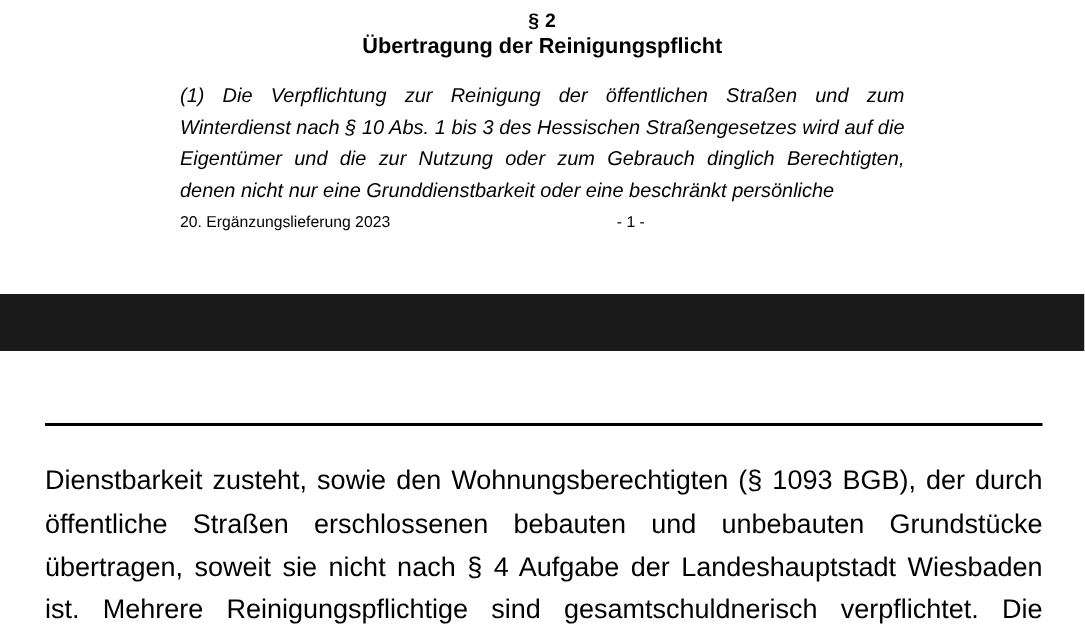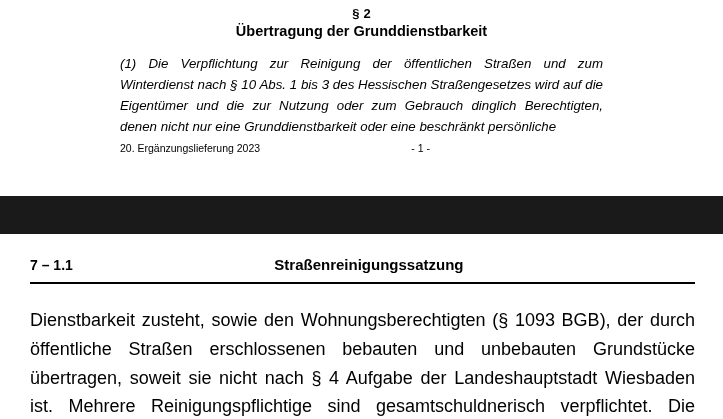--- a/index.html
+++ b/index.html
@@ -125,32 +125,28 @@
     text-justify: inter-word;
   }
 </style>
 </head>
 <body>
 
 <div class="page">
 
   <div class="page-top">
     <div class="section-mark">§ 2</div>
-    <div class="section-title">Übertragung der Grunddienstbarkeit</div>
+    <div class="section-title">Übertragung der Reinigungspflicht</div>
     <div class="body-block">(1)  Die  Verpflichtung  zur  Reinigung  der  öffentlichen  Straßen  und  zum Winterdienst nach § 10 Abs. 1 bis 3 des Hessischen Straßengesetzes wird auf die Eigentümer und die zur Nutzung oder zum Gebrauch dinglich Berechtigten, denen nicht nur eine Grunddienstbarkeit oder eine beschränkt persönliche</div>
     <div class="footer-row">
       <div class="footer-left">20. Ergänzungslieferung 2023</div>
       <div class="footer-center">- 1 -</div>
     </div>
   </div>
 
   <div class="gap-band"></div>
 
   <div class="page-bottom">
-    <div class="header-line">
-      <div class="header-num">7 – 1.1</div>
-      <div class="header-title">Straßenreinigungssatzung</div>
-    </div>
     <div class="rule"></div>
     <div class="bottom-body">Dienstbarkeit zusteht, sowie den Wohnungsberechtigten (§ 1093 BGB), der durch öffentliche Straßen erschlossenen bebauten und unbebauten Grundstücke übertragen, soweit sie nicht nach § 4 Aufgabe der Landeshauptstadt Wiesbaden ist. Mehrere Reinigungspflichtige sind gesamtschuldnerisch verpflichtet. Die Landeshauptstadt Wiesbaden kann von jedem der Gesamtschuldner die Reinigung und die Durchführung des Winterdienstes verlangen.</div>
   </div>
 
 </div>
 
 </body></html>

